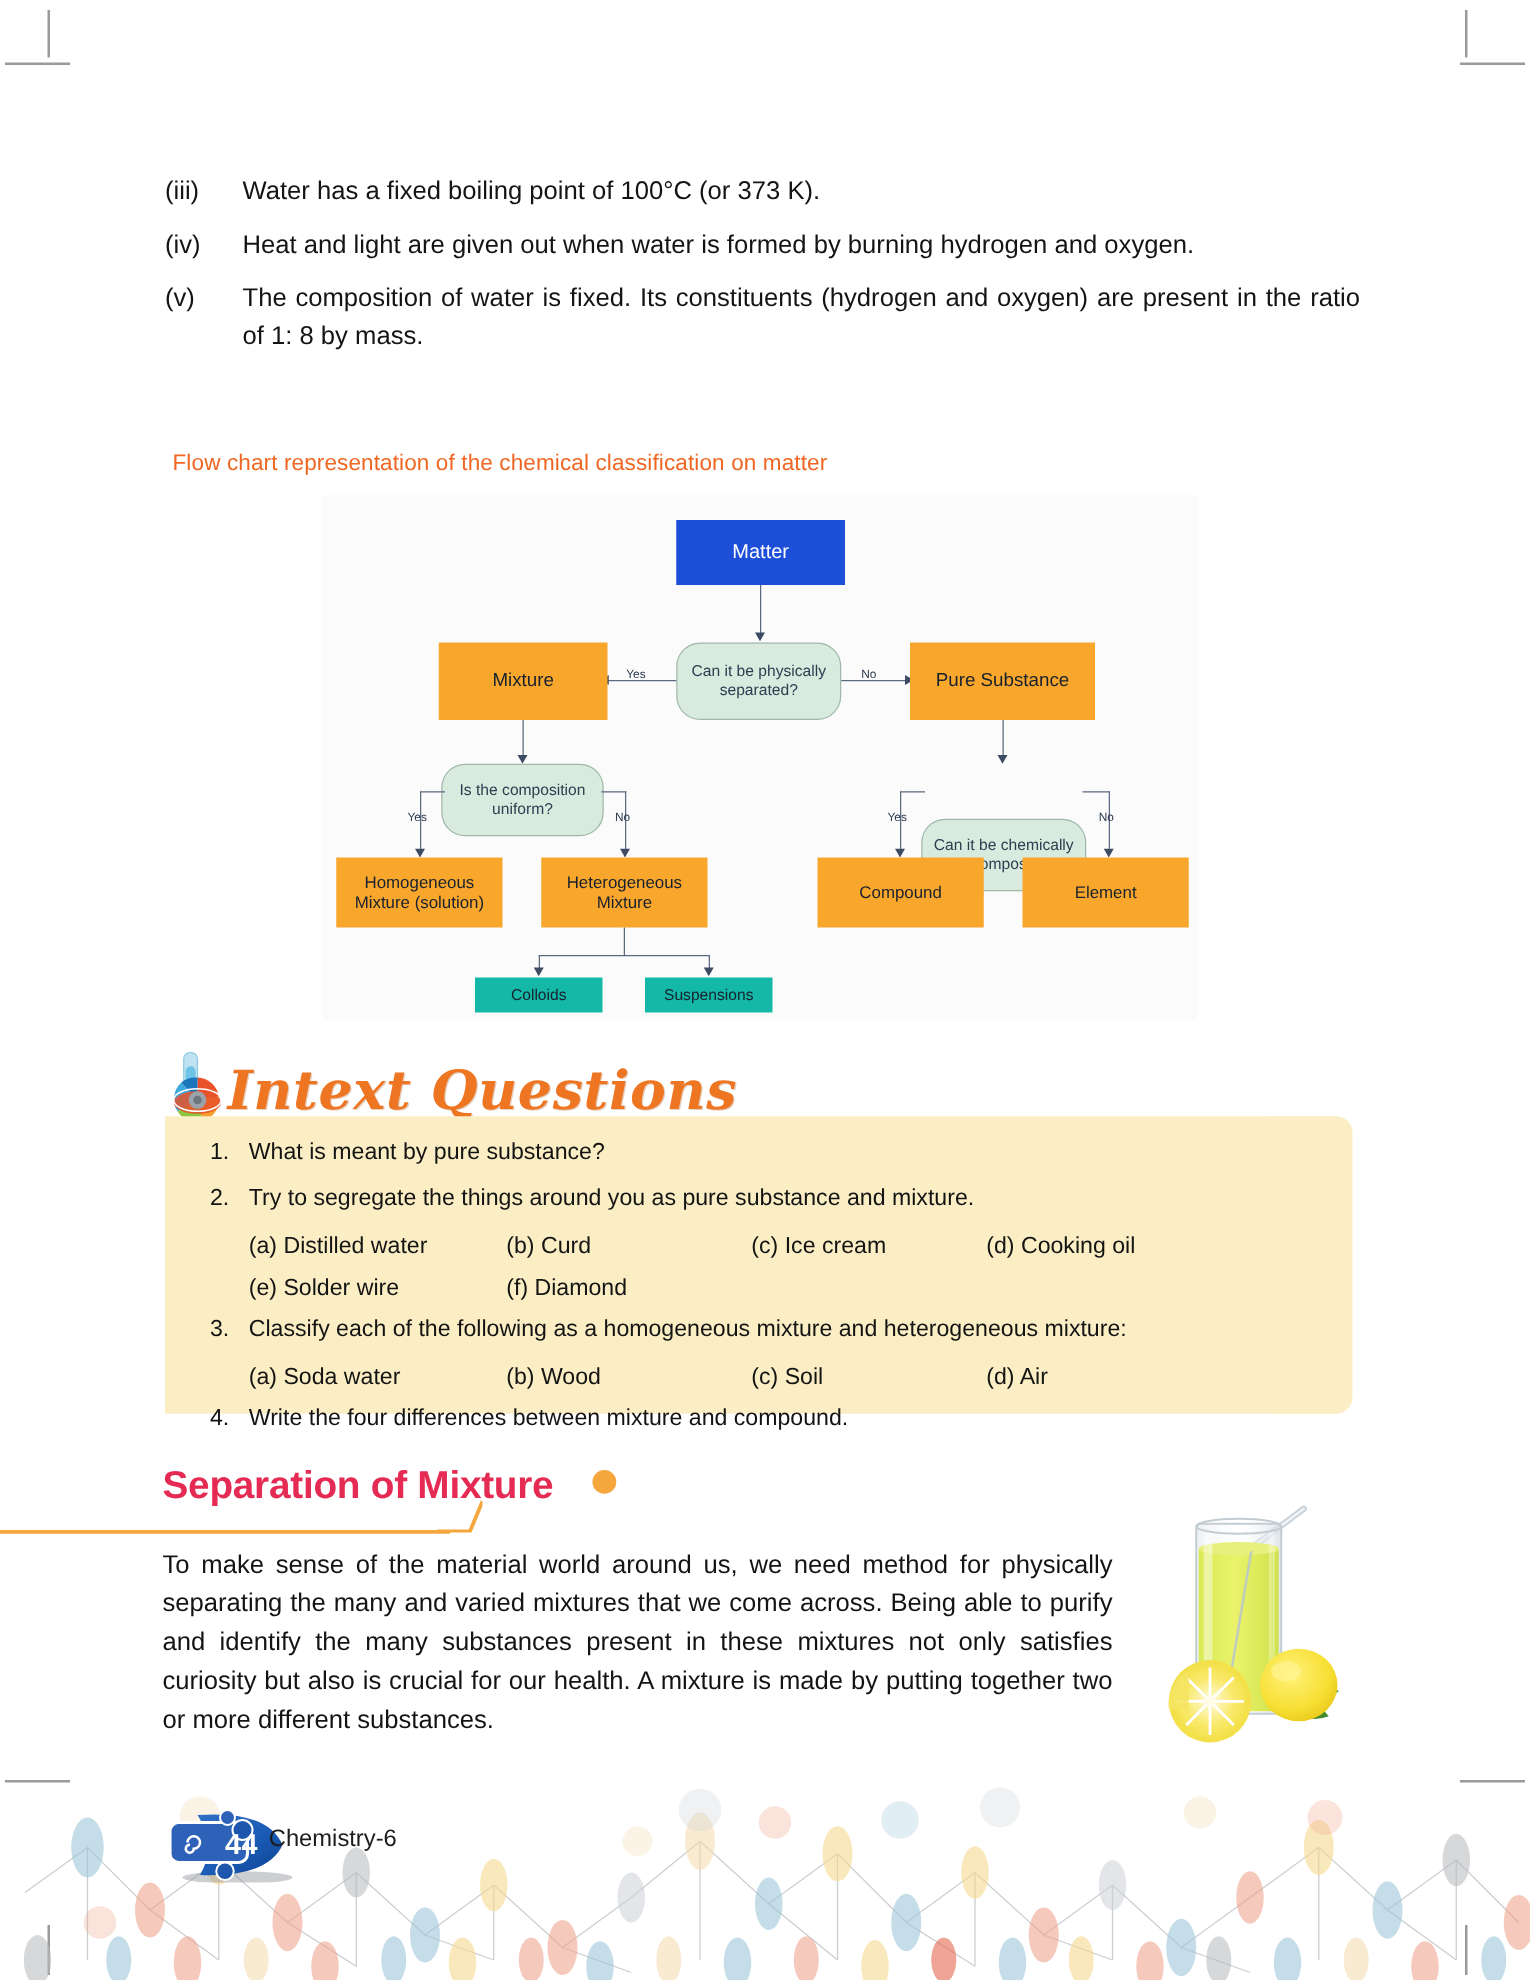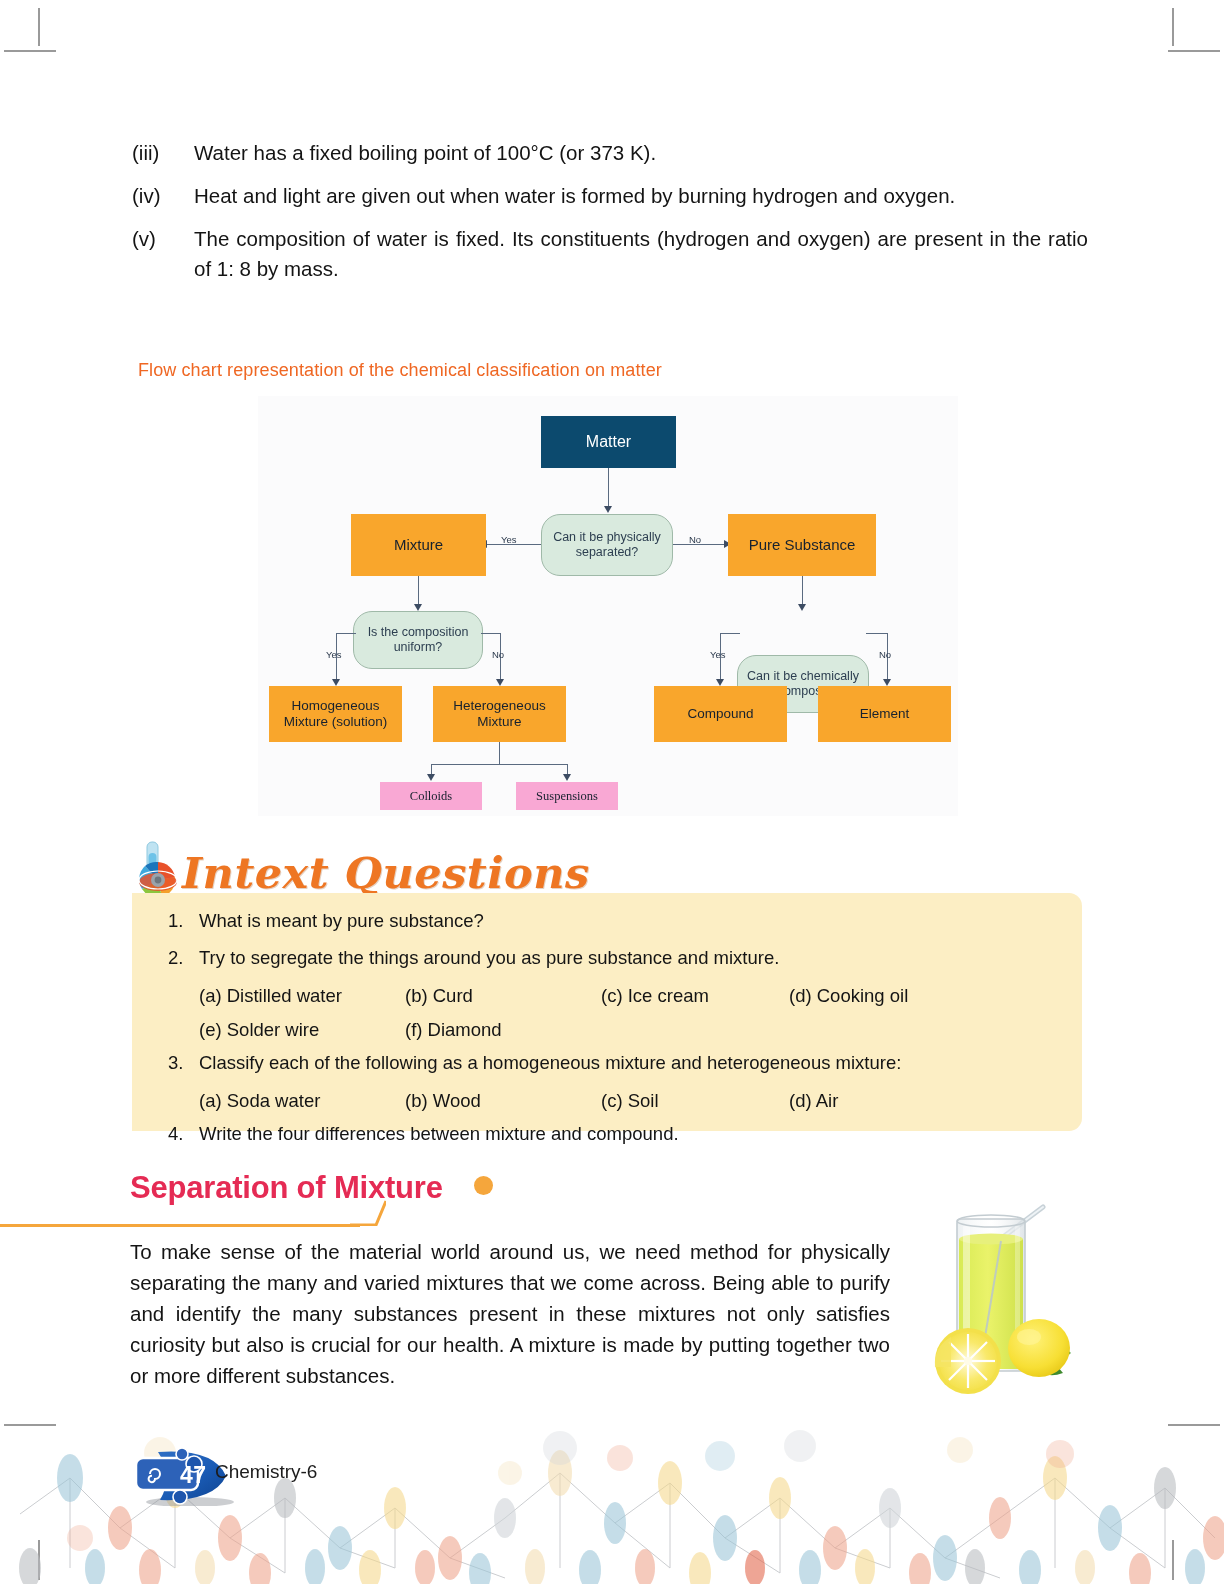--- a/index.html
+++ b/index.html
@@ -83,26 +83,26 @@
     box-sizing: border-box;
     display: flex;
     align-items: center;
     justify-content: center;
     text-align: center;
     font-size: 13.5px;
     line-height: 16px;
     color: #17212e;
   }
   .fbox.blue {
-    background: #0c4a6e;
+    background: #1d4ed8;
     color: #ffffff;
     font-size: 16px;
   }
   .fbox.orange { background: #f9a62c; }
-  .fbox.yellow { background: #f9a8d4; font-size: 12.5px; font-family: Liberation Serif, serif; }
+  .fbox.yellow { background: #14b8a6; font-size: 12.5px; }
   .fbox.dec {
     background: #d9eade;
     border: 1.3px solid #9fb9a8;
     border-radius: 19px;
     font-size: 12.5px;
     line-height: 15px;
     color: #2c3e50;
   }
   .conn {
     position: absolute;
@@ -613,16 +613,16 @@
       </linearGradient>
     </defs>
     <ellipse cx="60" cy="54" rx="44" ry="5" fill="#8d9299" opacity=".45"></ellipse>
     <path d="M28 4 Q84 0 96 28 Q84 54 30 52 Q44 28 28 4 Z" fill="url(#badgeG)"></path>
     <rect x="6" y="10" width="62" height="32" rx="7" fill="#2d62b8" stroke="#ffffff" stroke-width="2.5"></rect>
     <circle cx="52" cy="6" r="6" fill="#2d62b8" stroke="#ffffff" stroke-width="1.6"></circle>
     <circle cx="64" cy="16" r="8" fill="#1e56ad" stroke="#ffffff" stroke-width="1.6"></circle>
     <circle cx="50" cy="49" r="7" fill="#1e56ad" stroke="#ffffff" stroke-width="1.6"></circle>
     <path d="M20 26 a5 5 0 1 1 5 5 a3.2 3.2 0 1 1 -3 -3.2" fill="none" stroke="#ffffff" stroke-width="2"></path>
   </svg>
-  <div class="page-num">47</div>
+  <div class="page-num">44</div>
 </div>
 
 <div class="book-label">Chemistry-6</div>
 
 </body></html>

